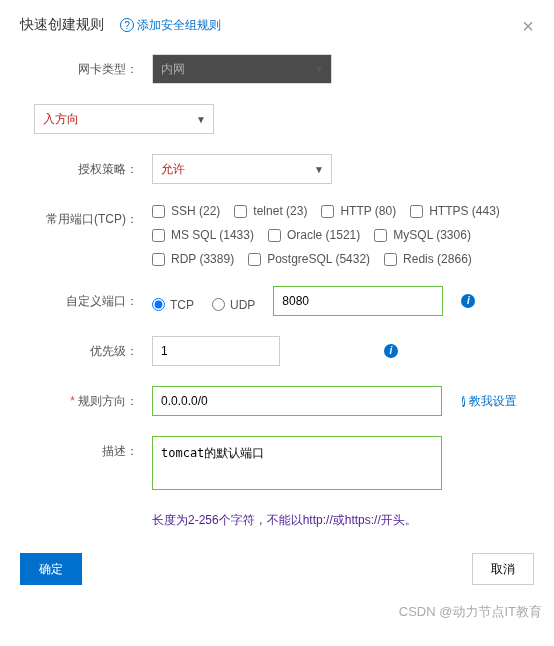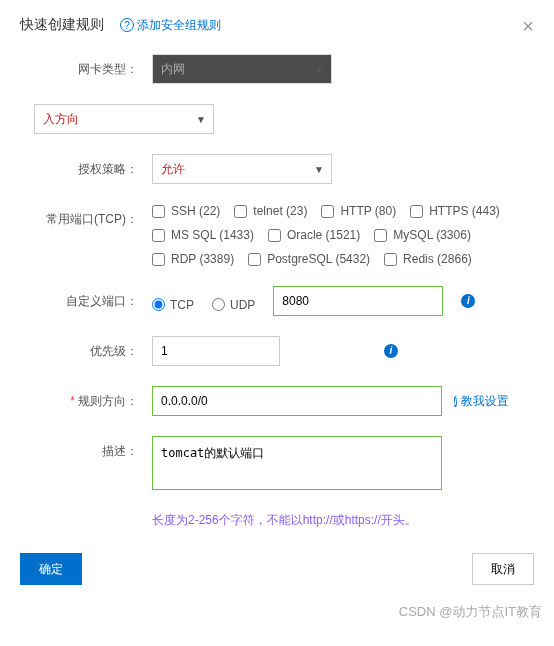--- a/index.html
+++ b/index.html
@@ -21,22 +21,22 @@
     .cb-item { display: flex; align-items: center; gap: 6px; font-size: 12px; color: #555; white-space: nowrap; }
     .cb-item input { width: 13px; height: 13px; }
     .radio-item { display: flex; align-items: center; gap: 5px; font-size: 12px; color: #555; margin-top: 7px; }
     .radio-item input { width: 13px; height: 13px; }
     .text-input { height: 30px; border: 1px solid #ccc; padding: 0 8px; font-size: 12px; }
     .text-input.green { border-color: #6abf40; width: 170px; }
     .text-input.small { width: 128px; }
     .text-input.wide { width: 290px; border-color: #6abf40; }
     .textarea { width: 290px; height: 54px; border: 1px solid #6abf40; padding: 8px; font-size: 12px; resize: none; }
     .info-icon { width: 14px; height: 14px; border-radius: 50%; background: #0070cc; color: #fff; font-size: 10px; line-height: 14px; text-align: center; font-style: italic; font-weight: bold; }
-    .teach-link { color: #0070cc; font-size: 12px; }
-    .hint { font-size: 12px; color: #8b5cf6; margin-top: 6px; padding-left: 132px; }
+    .teach-link { color: #0070cc; font-size: 12px; margin-left: 8px; }
+    .hint { font-size: 12px; color: #4c1d95; margin-top: 6px; padding-left: 132px; }
     .footer { display: flex; justify-content: space-between; gap: 26px; padding: 14px 20px; }
     .btn { height: 32px; padding: 0 18px; font-size: 12px; border: 1px solid #ccc; background: #fff; cursor: pointer; }
     .btn-primary { background: #0070cc; border-color: #0070cc; color: #fff; }
     .watermark { text-align: right; color: #aaa; font-size: 13px; padding: 4px 12px; }
     .port-row { display: flex; align-items: center; gap: 18px; }
     .help-link-wrap { color: #0070cc; margin-left: 8px; display: inline-flex; align-items: center; }
   </style>
 </head>
 <body>
 

